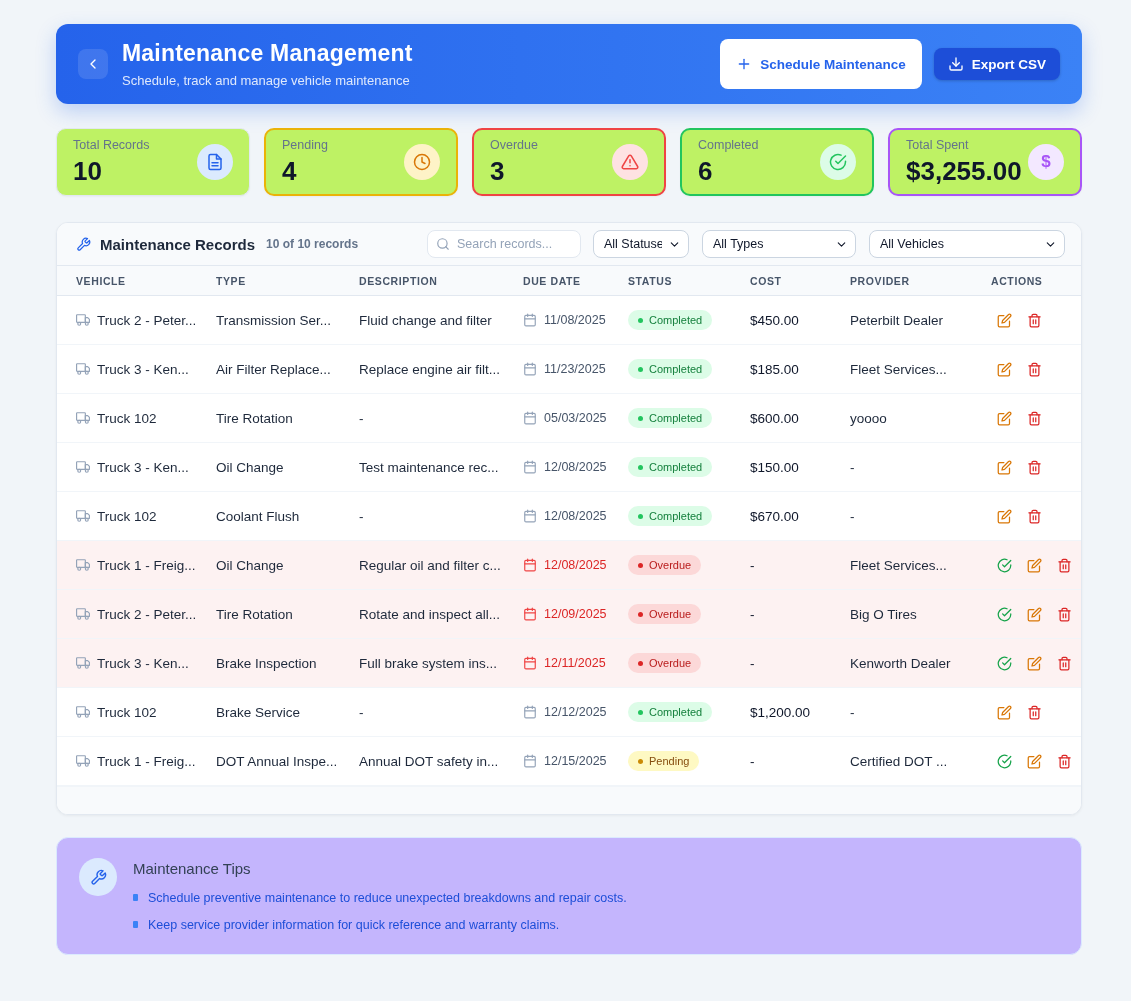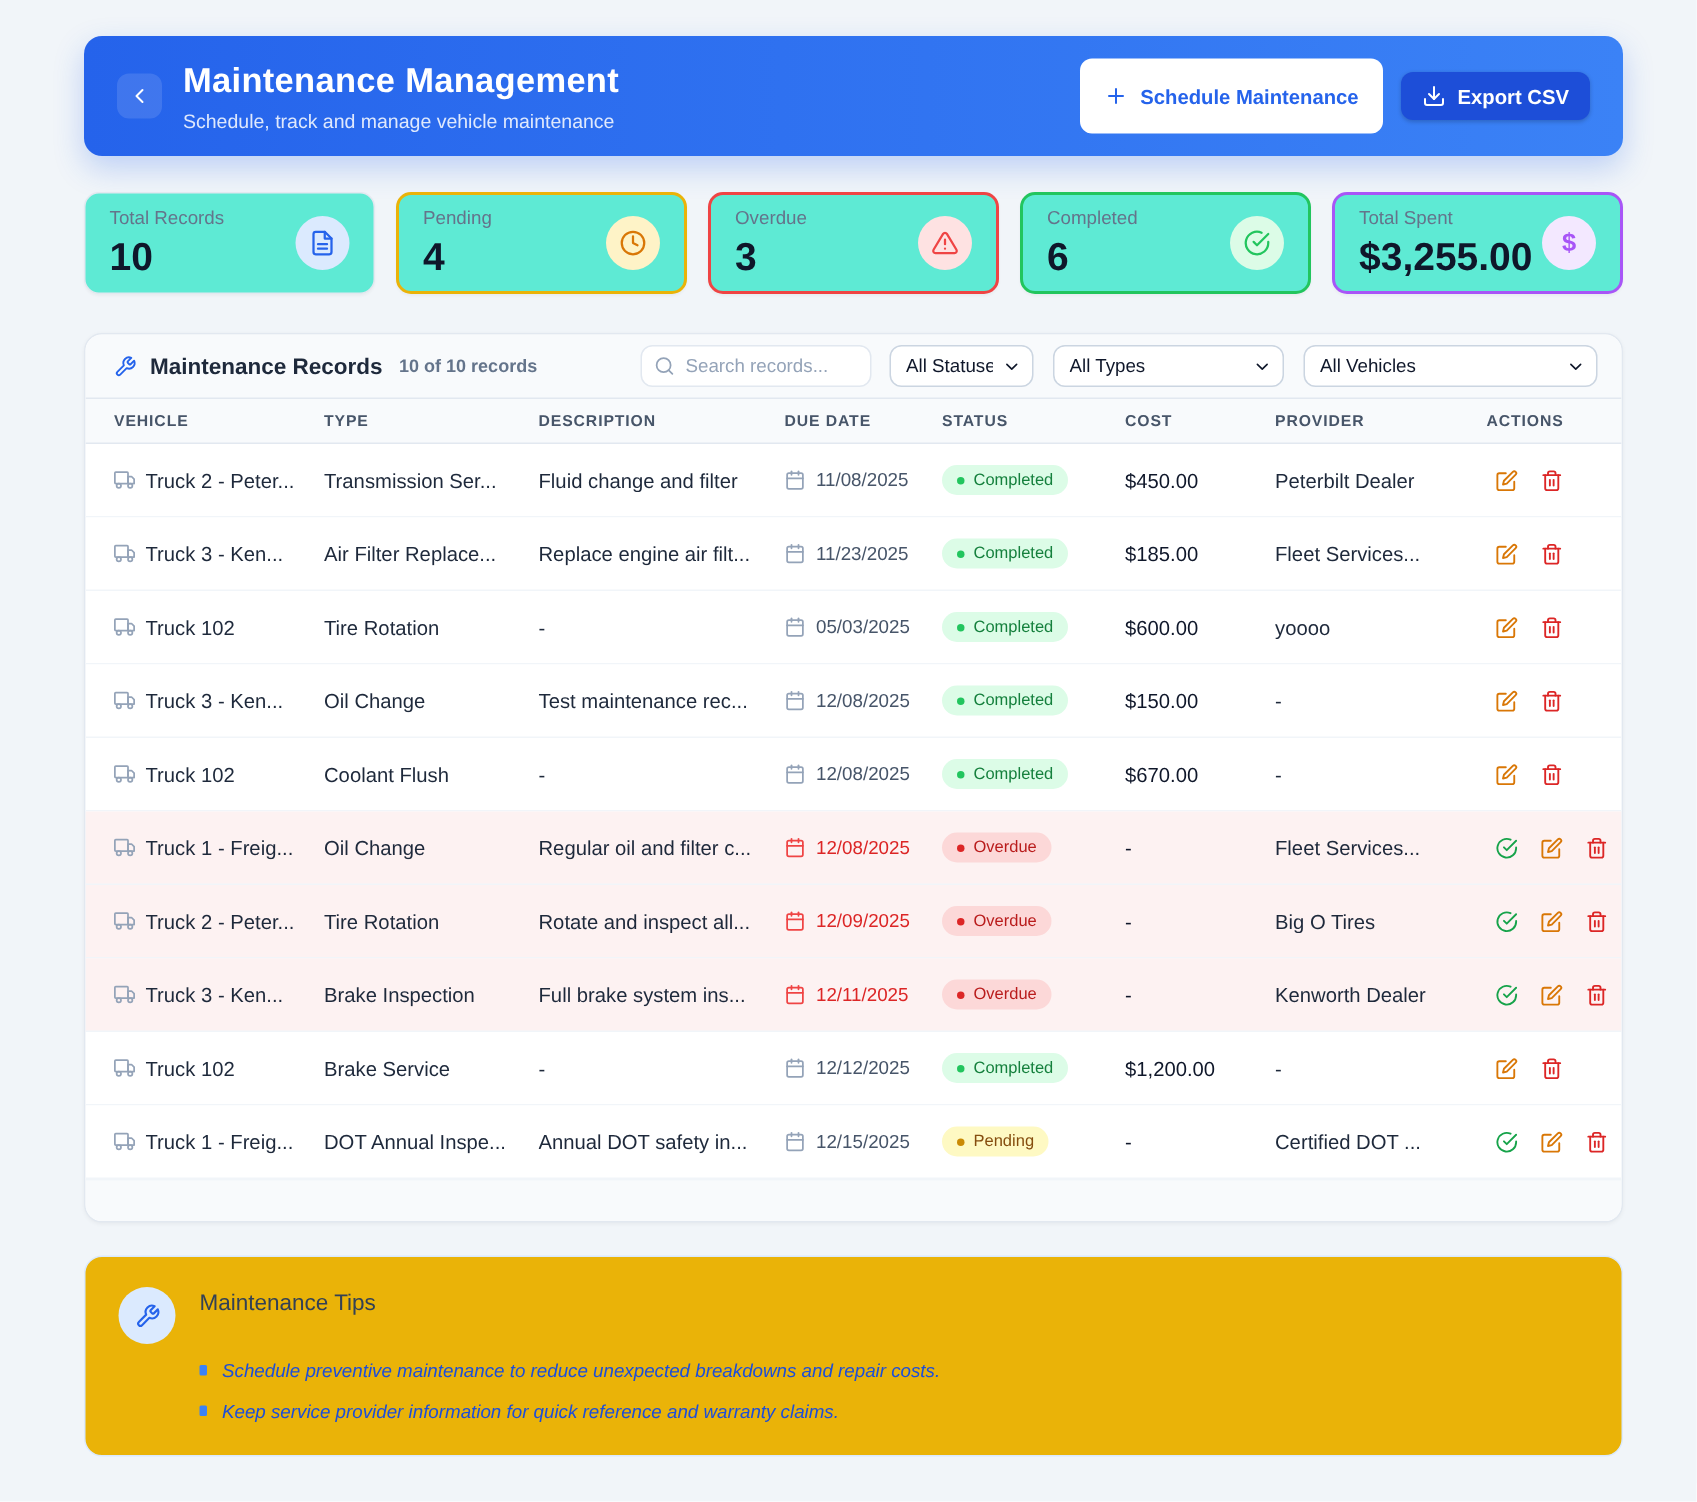--- a/index.html
+++ b/index.html
@@ -15,21 +15,21 @@
   .hero-title { color:#fff; font-size:23px; font-weight:bold; letter-spacing:.2px; }
   .hero-sub { color:rgba(255,255,255,.85); font-size:13px; margin-top:6px; }
   .hero-actions { display:flex; gap:12px; align-items:center; }
   .btn { display:inline-flex; align-items:center; gap:8px; border:none; border-radius:8px;
          font-size:13.5px; font-weight:600; cursor:pointer; font-family:inherit; }
   .btn-schedule { background:#fff; color:#2563eb; padding:17px 16px; }
   .btn-export { background:#1d4ed8; color:#fff; padding:8px 14px; box-shadow:0 1px 3px rgba(0,0,0,.2); }
 
   
   .stats { display:grid; grid-template-columns:repeat(5,1fr); gap:14px; margin-top:24px; }
-  .stat { background:#5eead4; border:1px solid #e2e8f0; border-radius:10px; height:68px; padding:12px 16px;
+  .stat { background:#bef264; border:1px solid #e2e8f0; border-radius:10px; height:68px; padding:12px 16px;
           display:flex; align-items:center; justify-content:space-between; box-shadow:0 1px 2px rgba(0,0,0,.04); }
   .stat--amber  { border:2px solid #eab308; }
   .stat--red    { border:2px solid #ef4444; }
   .stat--green  { border:2px solid #22c55e; }
   .stat--purple { border:2px solid #a855f7; }
   .stat-label { font-size:12.5px; color:#64748b; }
   .stat-value { font-size:26px; font-weight:bold; color:#0f172a; margin-top:4px; }
   .stat-icon { width:36px; height:36px; border-radius:50%; display:flex; align-items:center; justify-content:center; flex:none; }
   .stat--blue   .stat-icon { background:#dbeafe; color:#2563eb; }
   .stat--amber  .stat-icon { background:#fef3c7; color:#d97706; }
@@ -86,26 +86,26 @@
   .pill--pending   { background:#fef9c3; color:#854d0e; } .pill--pending .dot { background:#ca8a04; }
 
   .cell-actions { display:flex; gap:11px; justify-content:flex-start; padding-left:4px; }
   .act-btn { background:none; border:none; padding:2px; cursor:pointer; display:flex; }
   .act-btn svg { width:15px; height:15px; }
   .act-complete { color:#16a34a; } .act-edit { color:#d97706; } .act-delete { color:#dc2626; }
 
   .table-foot { height:28px; background:#f8fafc; border-top:1px solid #f1f5f9; }
 
   
-  .tips { margin-top:22px; background:#eab308; border:1px solid #dbeafe; border-radius:12px; padding:20px 22px 22px; display:flex; gap:16px; }
+  .tips { margin-top:22px; background:#c4b5fd; border:1px solid #dbeafe; border-radius:12px; padding:20px 22px 22px; display:flex; gap:16px; }
   .tips-icon { width:38px; height:38px; border-radius:50%; background:#dbeafe; color:#2563eb;
                display:flex; align-items:center; justify-content:center; flex:none; }
   .tips-icon svg { width:17px; height:17px; }
   .tips-title { font-size:15px; color:#334155; font-weight:500; margin-top:2px; }
-  .tips-list { list-style:none; margin-top:30px;font-style:italic; }
+  .tips-list { list-style:none; margin-top:14px; }
   .tips-list li { position:relative; font-size:12.5px; font-weight:500; color:#1d4ed8; padding-left:15px; margin-bottom:13px; }
   .tips-list li:last-child { margin-bottom:0; }
   .tips-list li::before { content:""; position:absolute; left:0; top:3px; width:5px; height:7px; background:#3b82f6; border-radius:1px; }
 </style>
 </head>
 <body>
 
 <div class="page">
 
   <div class="hero">

